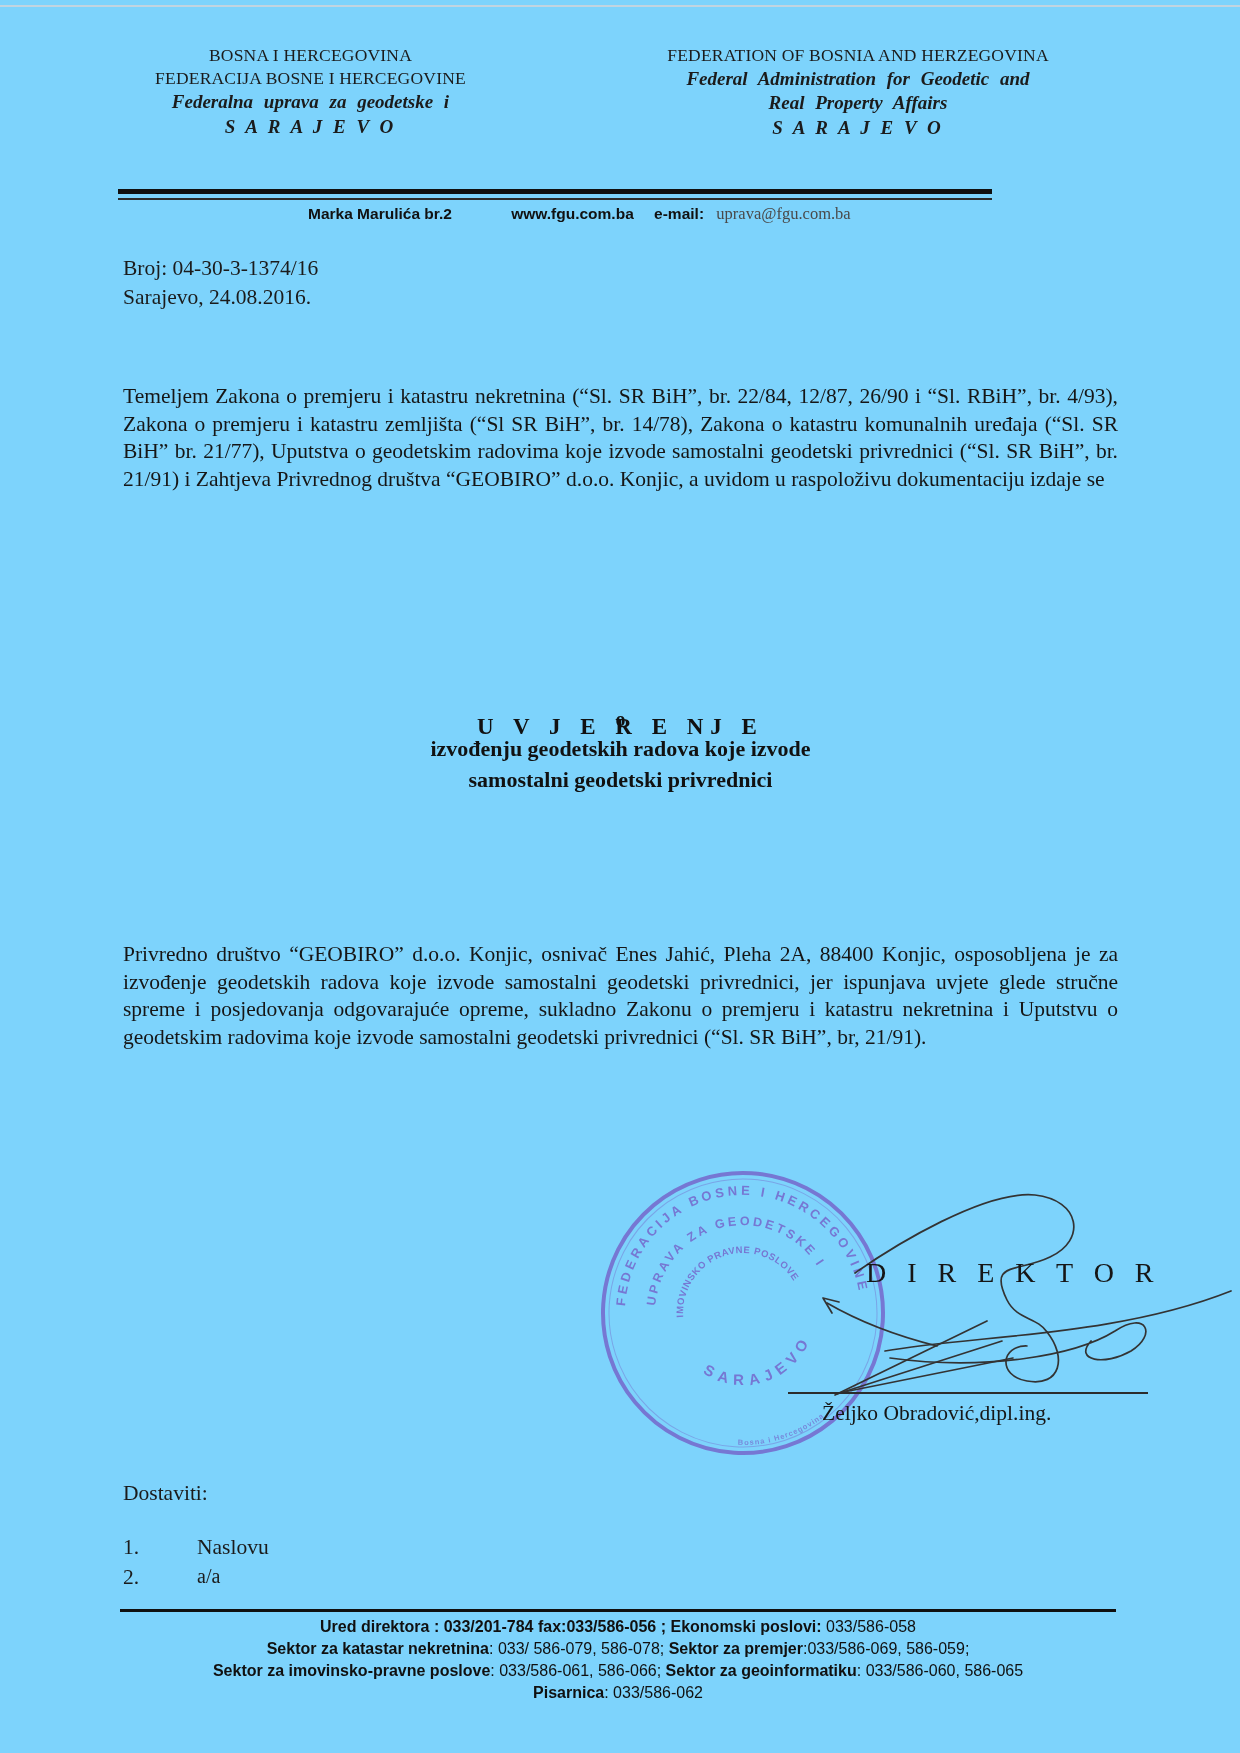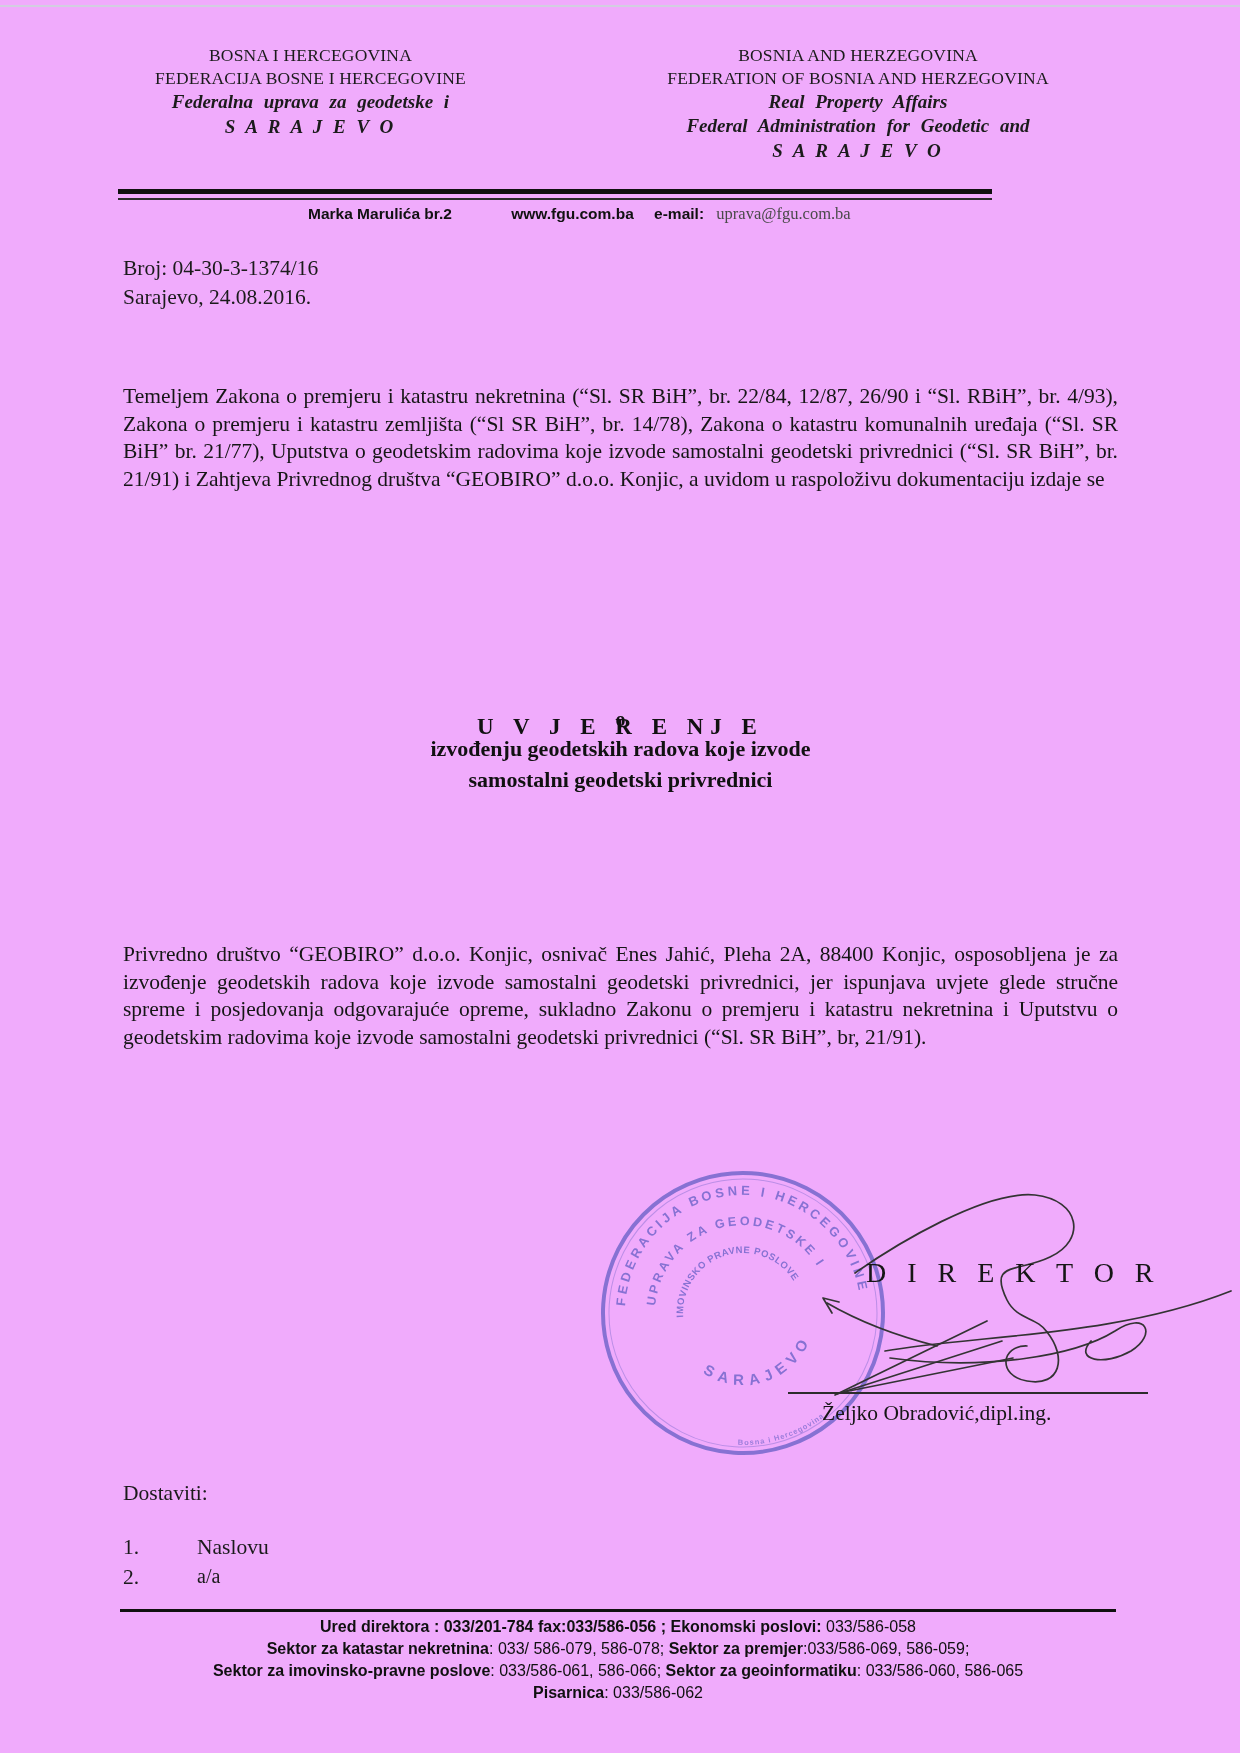--- a/index.html
+++ b/index.html
@@ -1,17 +1,17 @@
 <!DOCTYPE html>
 <html><head>
 <meta charset="utf-8">
 <style>
   html,body { margin:0; padding:0; background:#ffffff; }
   .page {
-    position:relative; width:1240px; height:1753px; background:#f0abfc;
+    position:relative; width:1240px; height:1753px; background:#7dd3fc;
     font-family:"Liberation Serif", serif; color:#1b1b1b; overflow:hidden;
   }
   .scan-edge { position:absolute; left:0; top:5px; width:100%; height:2px; background:#cdd3da; opacity:.85; }
 
   
   .hdr-col { position:absolute; top:44px; text-align:center; line-height:23px; }
   .hdr-left  { left:128px; width:365px; }
   .hdr-right { left:648px; width:420px; }
   .hdr-l1, .hdr-l2 { font-size:17.5px; letter-spacing:.2px; }
   .hdr-bi { font-size:19px; font-weight:bold; font-style:italic; word-spacing:6px; line-height:24px; }
@@ -67,24 +67,23 @@
   <div class="scan-edge"></div>
 
   <div class="hdr-col hdr-left">
     <div class="hdr-l1">BOSNA I HERCEGOVINA</div>
     <div class="hdr-l2">FEDERACIJA BOSNE I HERCEGOVINE</div>
     <div class="hdr-bi">Federalna uprava za geodetske i</div>
     <div class="hdr-city">S A R A J E V O</div>
   </div>
 
   <div class="hdr-col hdr-right">
-    <div class="hdr-l1">BOSNIA AND HERZEGOVINA</div>
     <div class="hdr-l2">FEDERATION OF BOSNIA AND HERZEGOVINA</div>
+    <div class="hdr-bi">Federal Administration for Geodetic and</div>
     <div class="hdr-bi">Real Property Affairs</div>
-    <div class="hdr-bi">Federal Administration for Geodetic and</div>
     <div class="hdr-city">S A R A J E V O</div>
   </div>
 
   <div class="rule-thick"></div>
   <div class="rule-thin"></div>
 
   <div class="addr-line">
     <span>Marka Marulića br.2</span>
     <span class="addr-web">www.fgu.com.ba</span>
     <span class="addr-mail-label">e-mail:</span>

